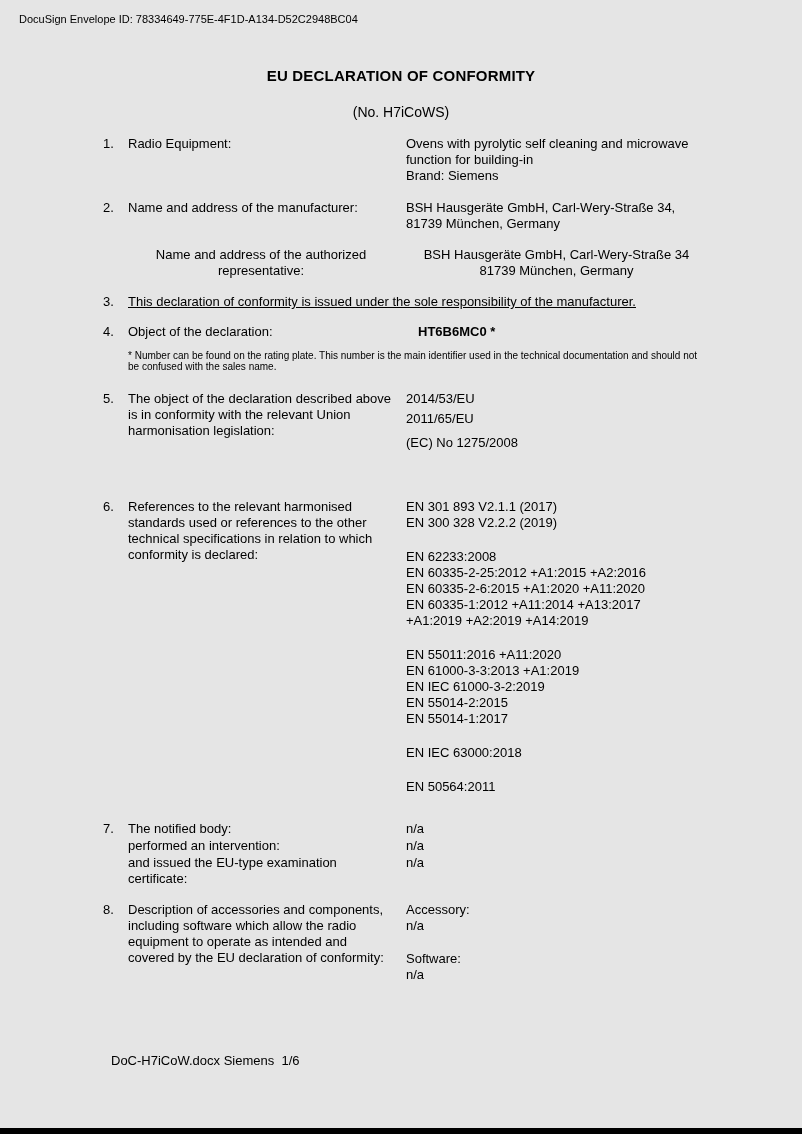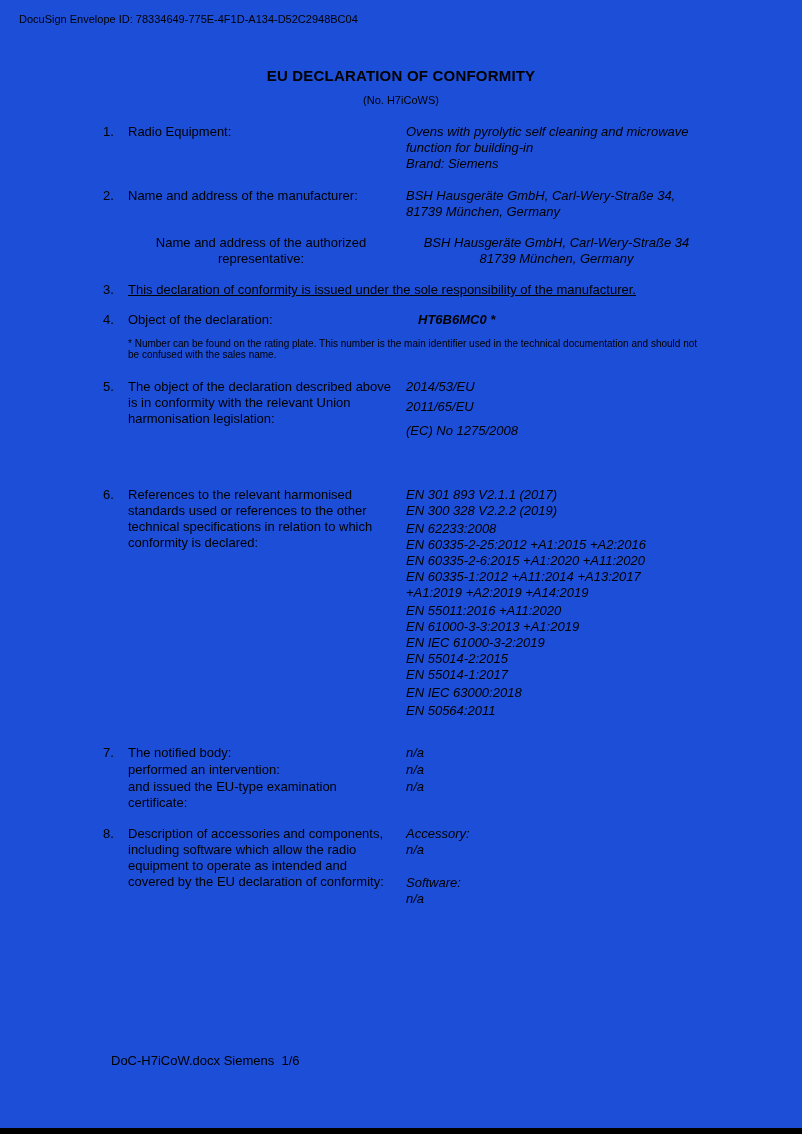--- a/index.html
+++ b/index.html
@@ -1,21 +1,21 @@
 <!DOCTYPE html>
 <html><head>
 <meta charset="utf-8">
 <style>
   * { box-sizing: border-box; margin: 0; padding: 0; }
   html, body { background: #ffffff; }
   .page {
     position: relative;
     width: 802px;
     height: 1134px;
-    background: #1d4ed8;
+    background: #e5e5e5;
     overflow: hidden;
     font-family: "Liberation Sans", sans-serif;
     color: #000000;
     font-size: 13px;
     line-height: 16px;
   }
   .docusign {
     position: absolute;
     top: 13px;
     left: 19px;
@@ -26,32 +26,32 @@
     padding-top: 67px;
     text-align: center;
   }
   .title {
     font-size: 15px;
     line-height: 18px;
     font-weight: bold;
     letter-spacing: 0.2px;
   }
   .subtitle {
-    font-size: 11px;
+    font-size: 14px;
     line-height: 17px;
-    margin-top: 7px;
+    margin-top: 19px;
   }
   .content {
     margin-top: 15px;
     padding: 0 95px 0 103px;
   }
   .row { display: flex; align-items: flex-start; }
   .num   { flex: 0 0 25px; }
   .label { flex: 0 0 278px; padding-right: 12px; }
-  .value { flex: 1 1 auto; font-style: italic; }
+  .value { flex: 1 1 auto; }
   .text-full { flex: 1 1 auto; text-decoration: underline; }
 
   .row-item2    { margin-top: 16px; }
   .row-item2sub { margin-top: 15px; text-align: center; }
   .row-item3    { margin-top: 15px; }
   .row-item4    { margin-top: 14px; }
   .row-footnote { margin-top: 10px; }
   .row-item5    { margin-top: 19px; }
   .row-item6    { margin-top: 48px; }
   .row-item7    { margin-top: 26px; }
@@ -61,21 +61,21 @@
 
   .footnote {
     flex: 1 1 auto;
     font-size: 10px;
     line-height: 11px;
   }
 
   .leg-values > div + div { margin-top: 4px; }
   .leg-values > div:nth-child(3) { margin-top: 8px; }
 
-  .std-group + .std-group { margin-top: 2px; }
+  .std-group + .std-group { margin-top: 18px; }
 
   .nb-rows { flex: 1 1 auto; }
   .nb-row { display: flex; align-items: flex-start; }
   .nb-row + .nb-row { margin-top: 1px; }
   .nb-row .label { flex: 0 0 278px; padding-right: 10px; }
   .nb-row .value { flex: 1 1 auto; }
 
   .software-label { margin-top: 17px; }
 
   .footer {

